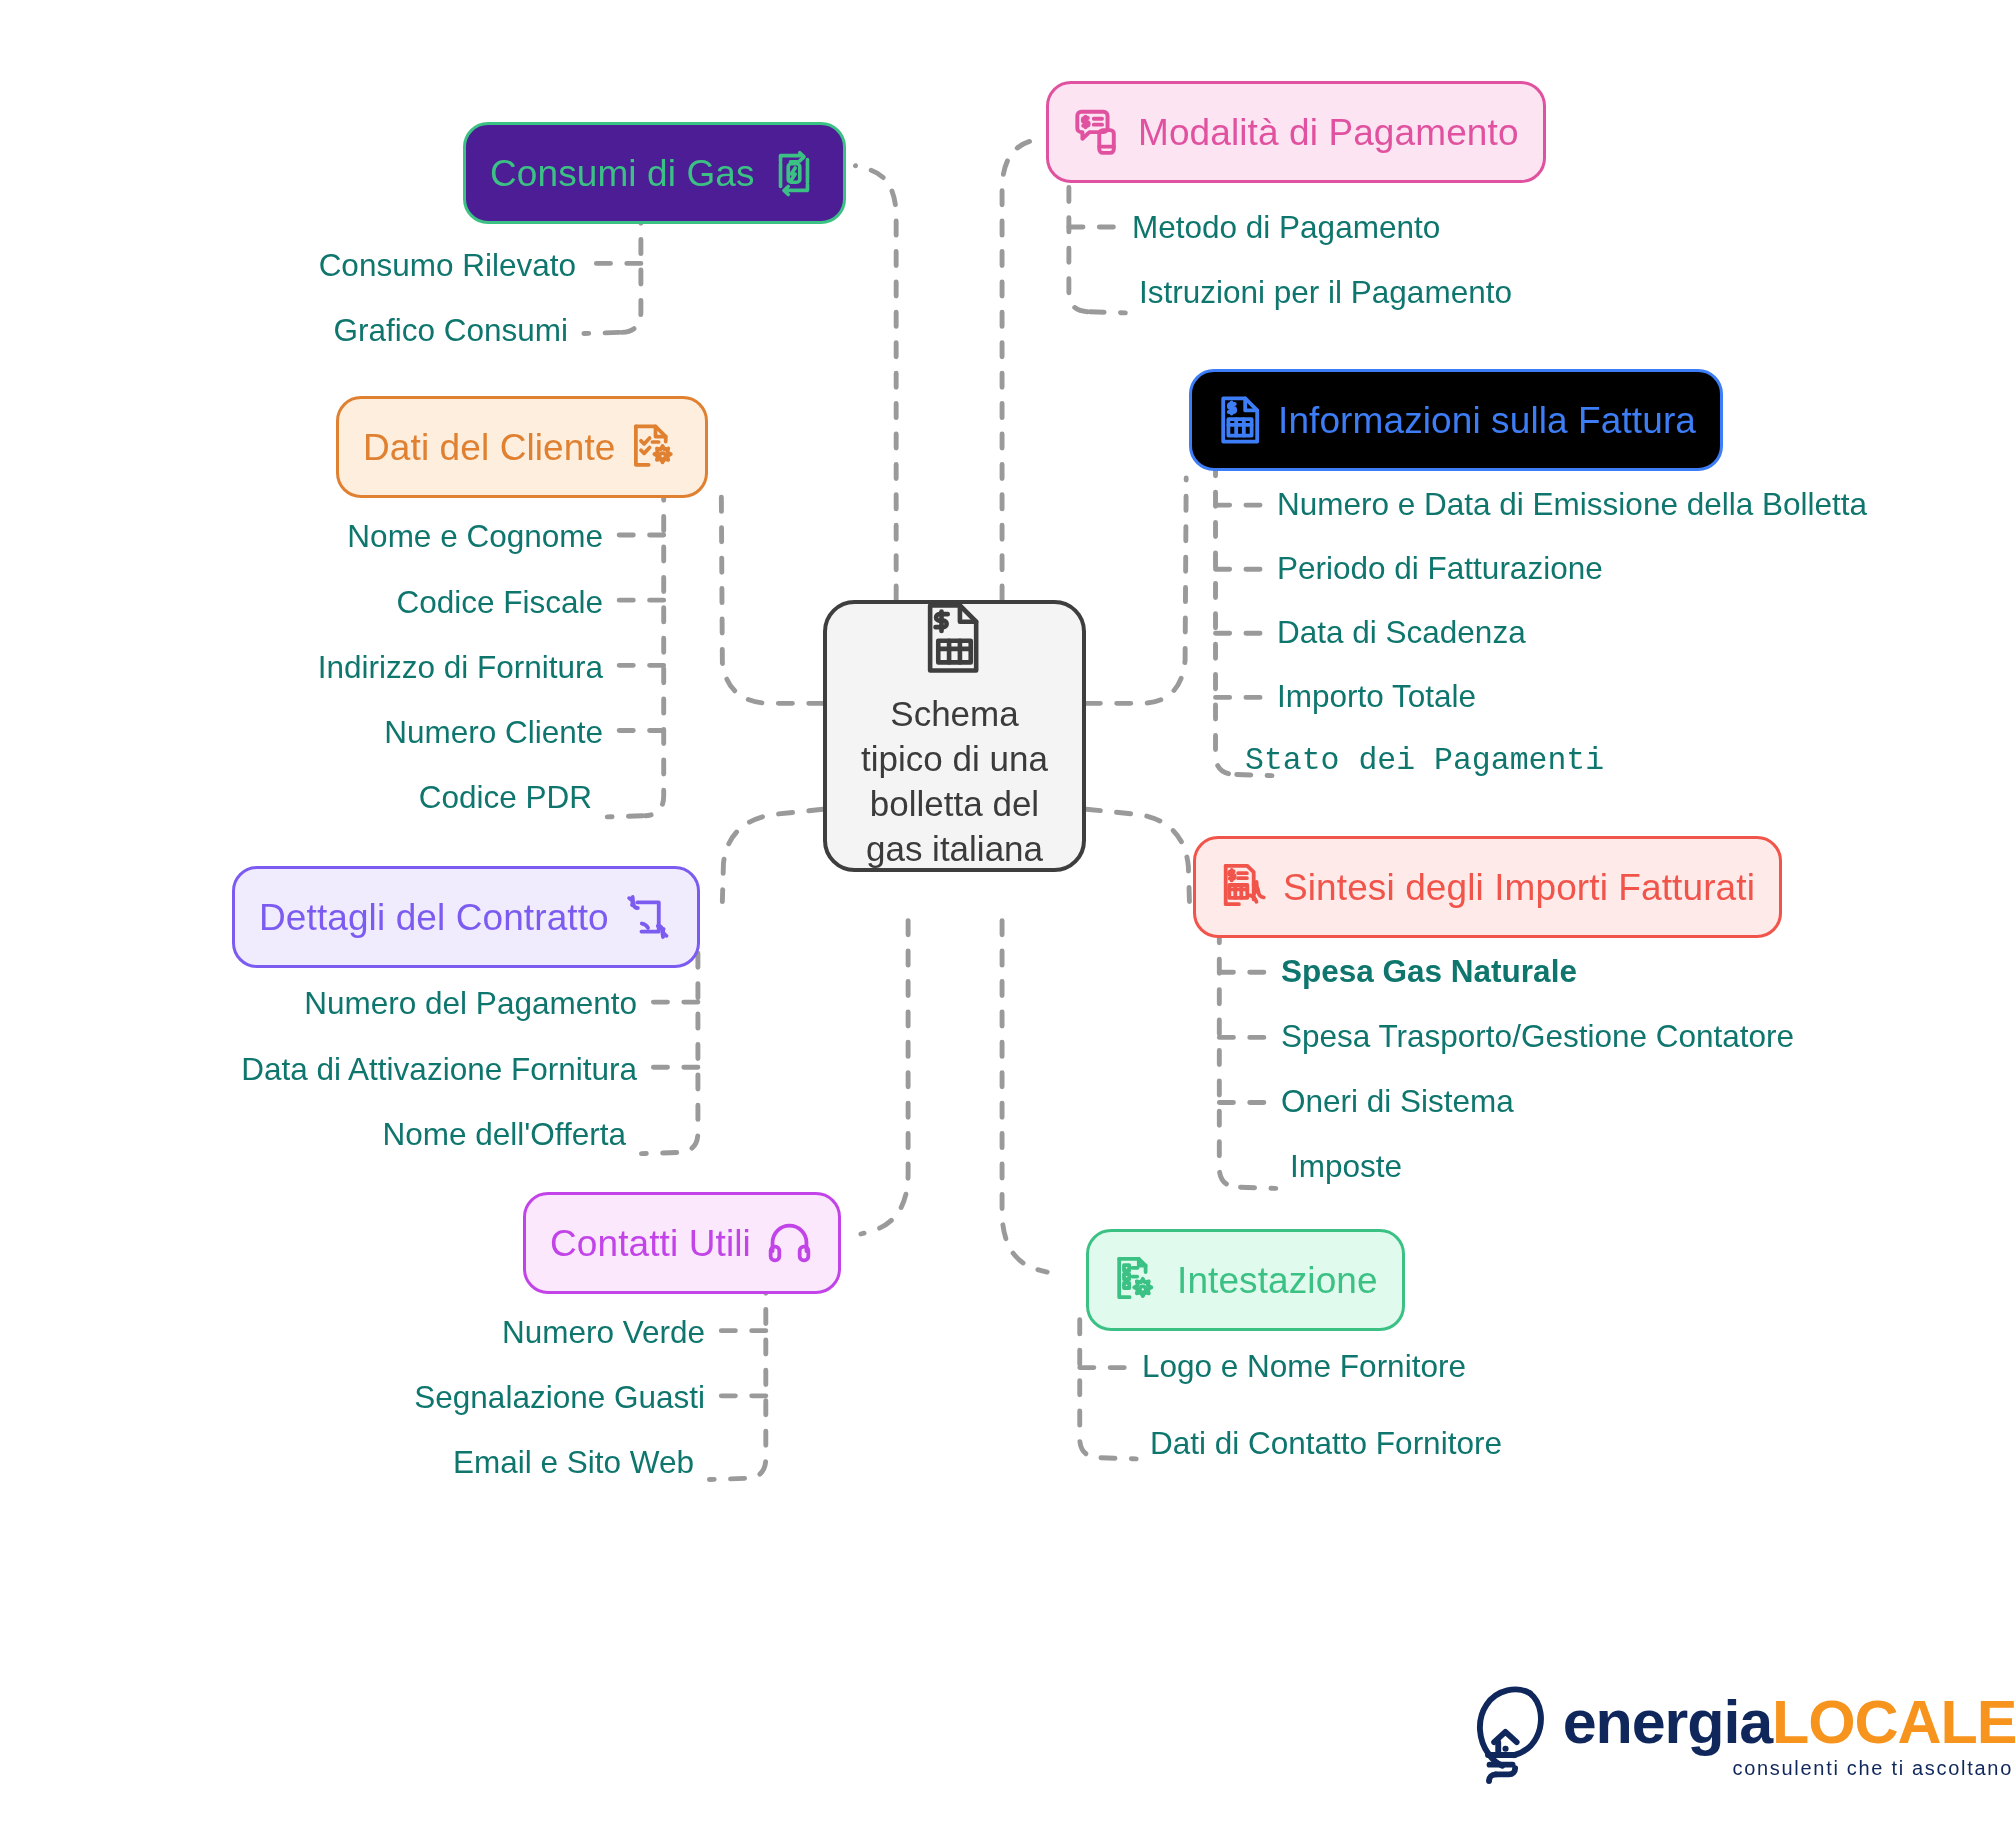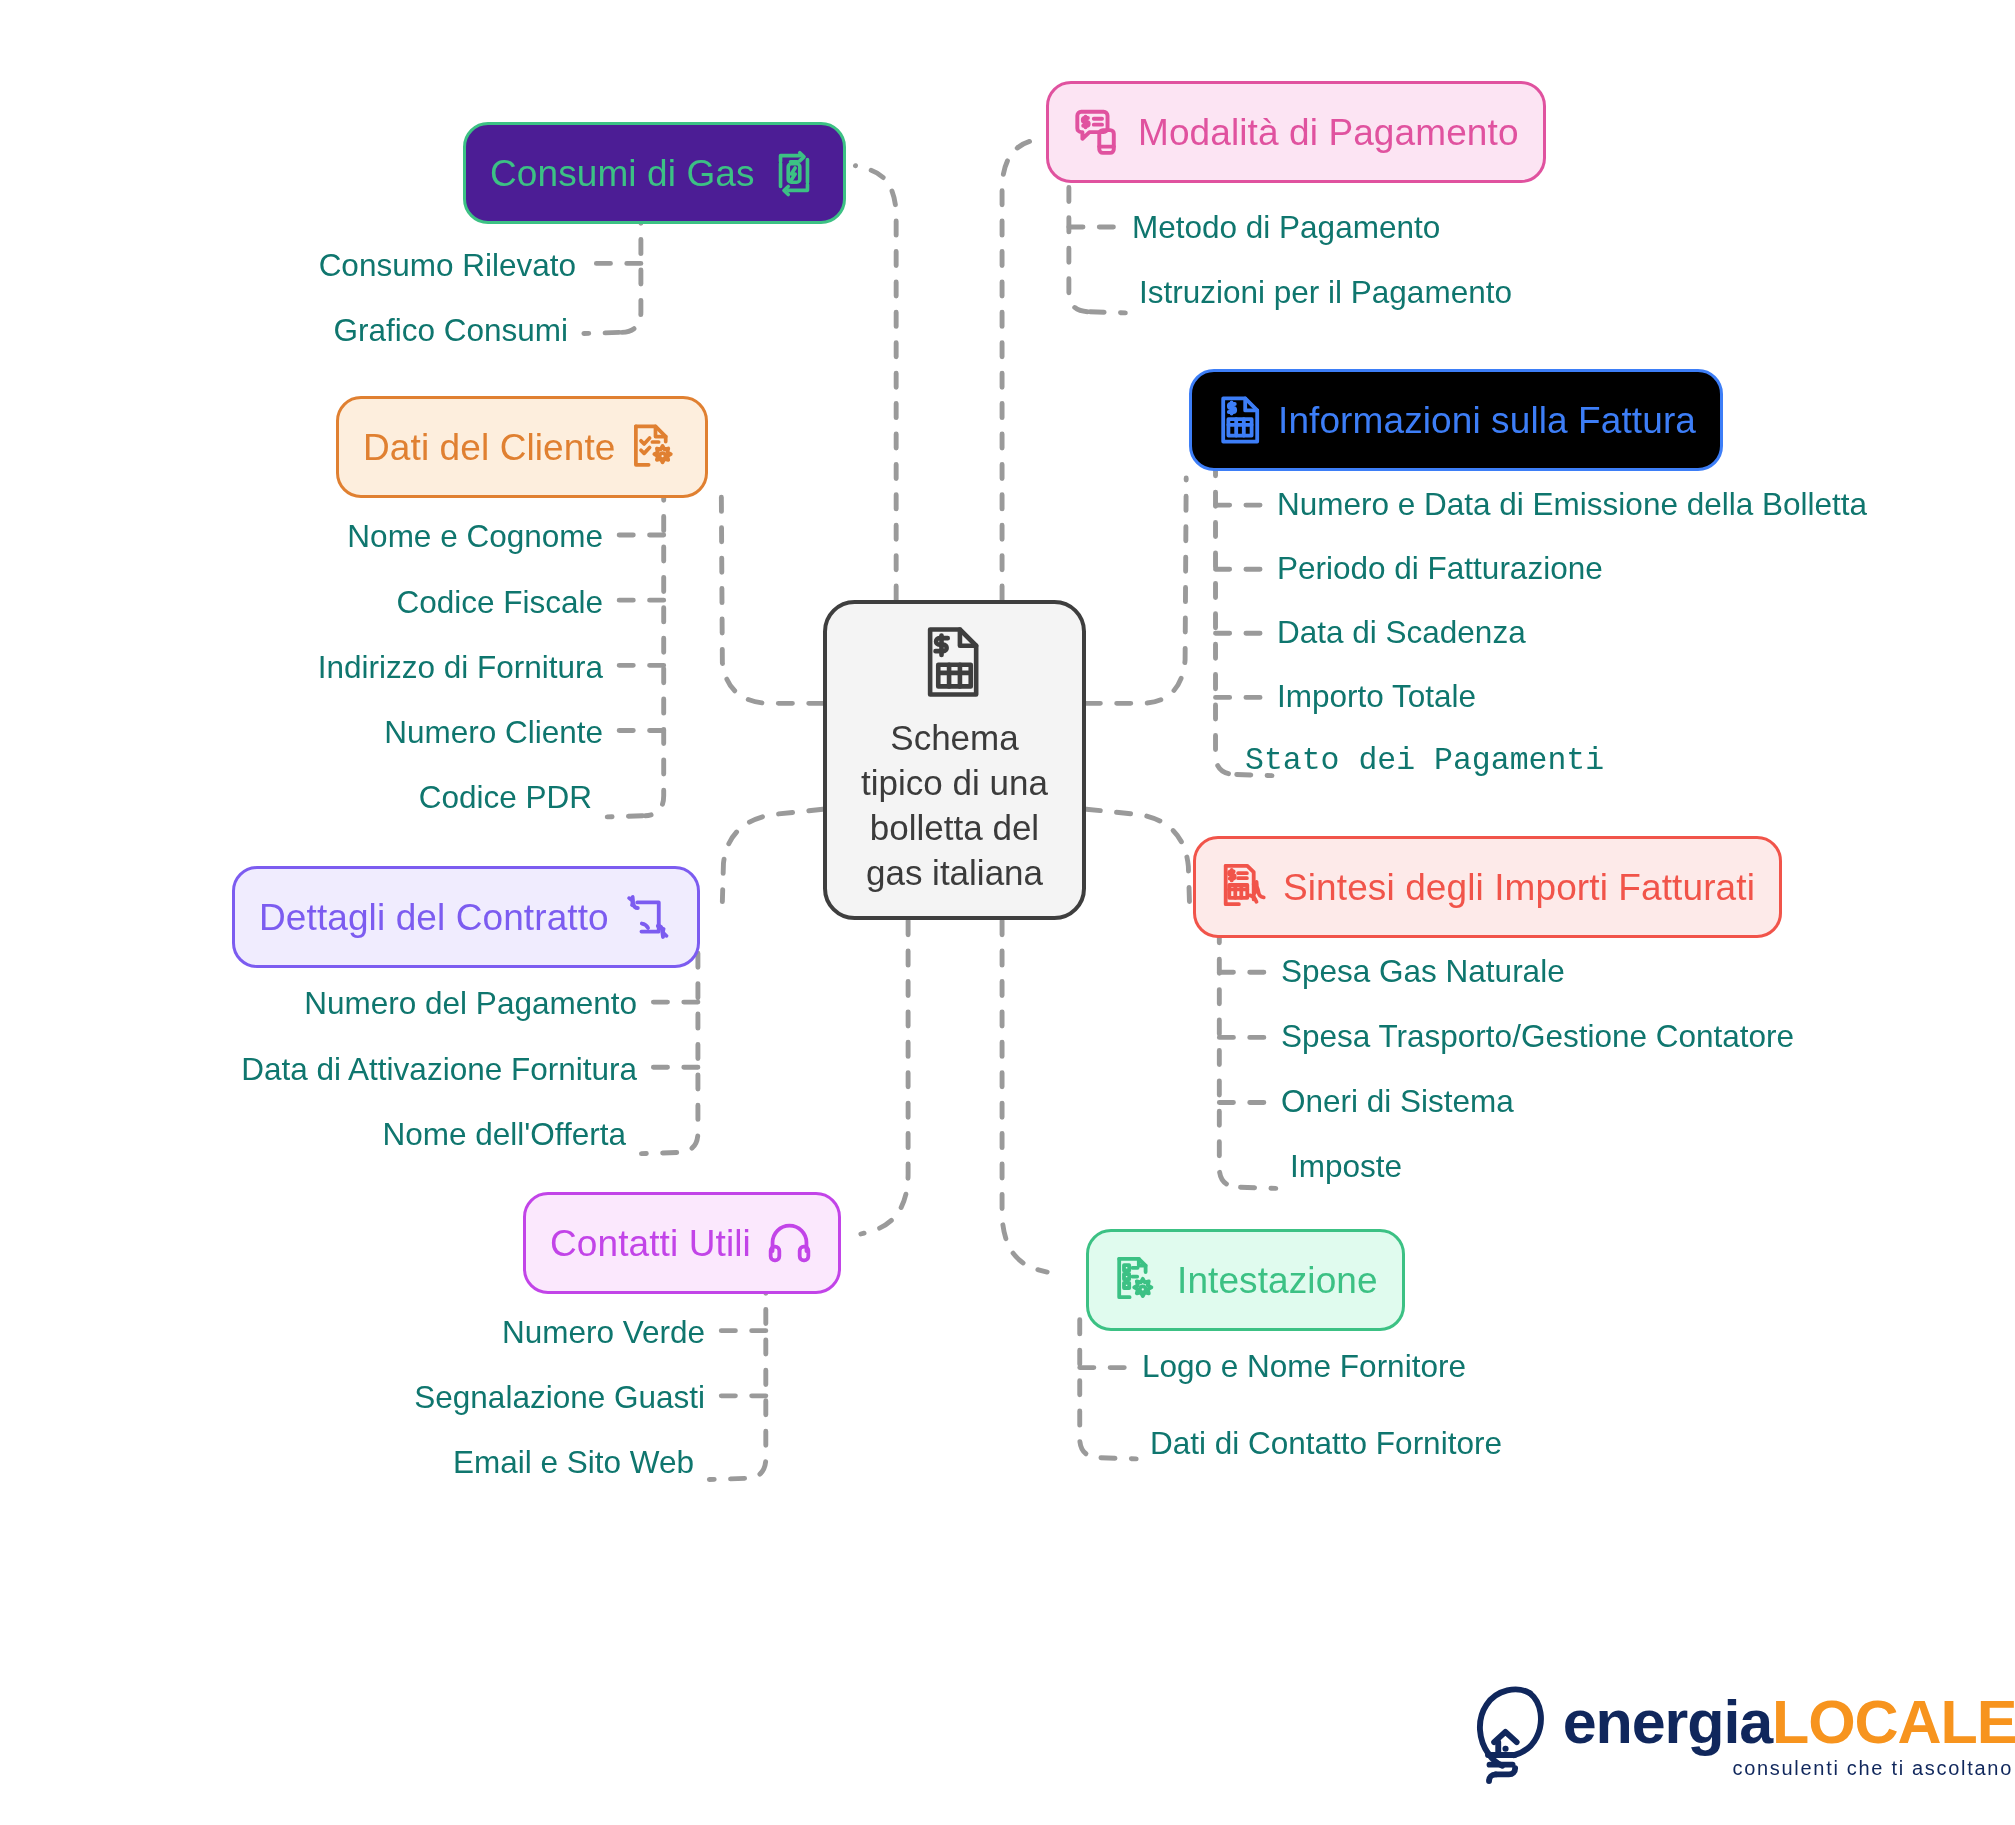--- a/index.html
+++ b/index.html
@@ -23,21 +23,21 @@
     white-space: nowrap;
     height: 102px;
   }
   .pill .ptitle { font-size: 37px; line-height: 1; letter-spacing: 0.1px; }
   .pill svg { display: block; }
 
   
   .center-node {
     position: absolute;
     left: 823px; top: 600px;
-    width: 263px; height: 320px;
+    width: 263px; height: 272px;
     background: #f4f4f4;
     border: 4.3px solid #3e3e3e;
     border-radius: 31.5px;
     display: flex; flex-direction: column;
     align-items: center; justify-content: center;
     gap: 14px;
   }
   .center-node .ctext {
     font-size: 35px; line-height: 1.28; color: #3b3b3b;
     text-align: center; white-space: pre-line;
@@ -265,21 +265,21 @@
         <path d="M8.8 6.1h4.4M8.8 8.6h4.4"></path>
         <rect x="4.4" y="12" width="9" height="6.4"></rect>
         <path d="M4.4 14.2h9M7.4 12v6.4M10.4 12v6.4"></path>
         <path d="M16.6 11.4c1.3 1 2.2 2.5 2.4 4.2.2 1.5 1.2 2.4 2.6 2.6"></path>
         <path d="M18 10.4c.3 2 .1 3.8-.8 5.5"></path>
         <path d="M14.8 17.2c1.5.5 2.7 1.7 3.2 3.2"></path>
       </svg>
     </span>
     <span class="ptitle" style="color:#f1544a">Sintesi degli Importi Fatturati</span>
   </div>
-  <div class="leaf l" style="left:1281px; top:956px;">Spesa Gas Naturale</div>
+  <div class="leaf l" style="left:1281px; top:956px;font-weight:bold;">Spesa Gas Naturale</div>
   <div class="leaf l" style="left:1281px; top:1021px;">Spesa Trasporto/Gestione Contatore</div>
   <div class="leaf l" style="left:1281px; top:1086px;">Oneri di Sistema</div>
   <div class="leaf l" style="left:1290px; top:1151px;">Imposte</div>
 
   <div class="pill" style="left:1049px; top:1229px; border-color:#3cc184; background:#e0fbee;margin-left:37px;">
     <span>
       <svg width="50" height="52" viewBox="0 0 24 26" fill="none" stroke="#3cc184" stroke-width="1.9" stroke-linecap="round" stroke-linejoin="round">
         <path d="M2.6 2.4h9.8l3.4 3.4V9"></path>
         <path d="M2.6 2.4v19.2h5.2"></path>
         <path d="M12.4 2.4v3.4h3.4"></path>

